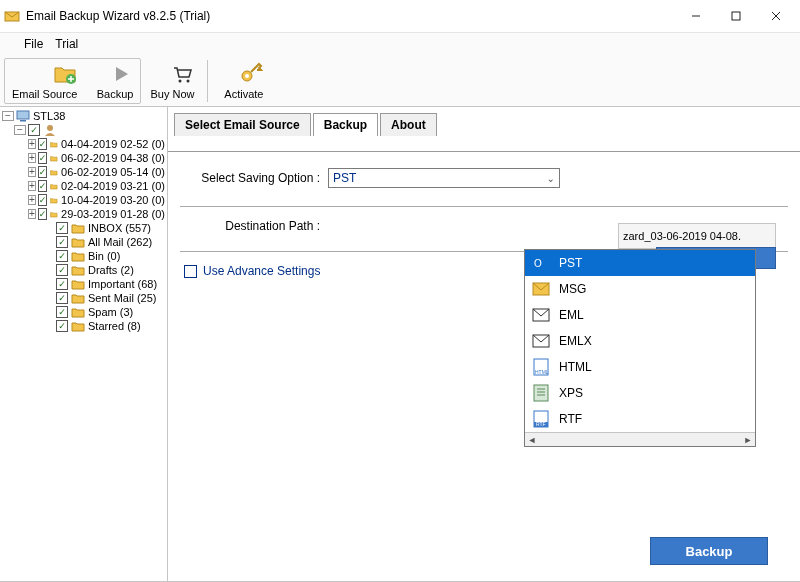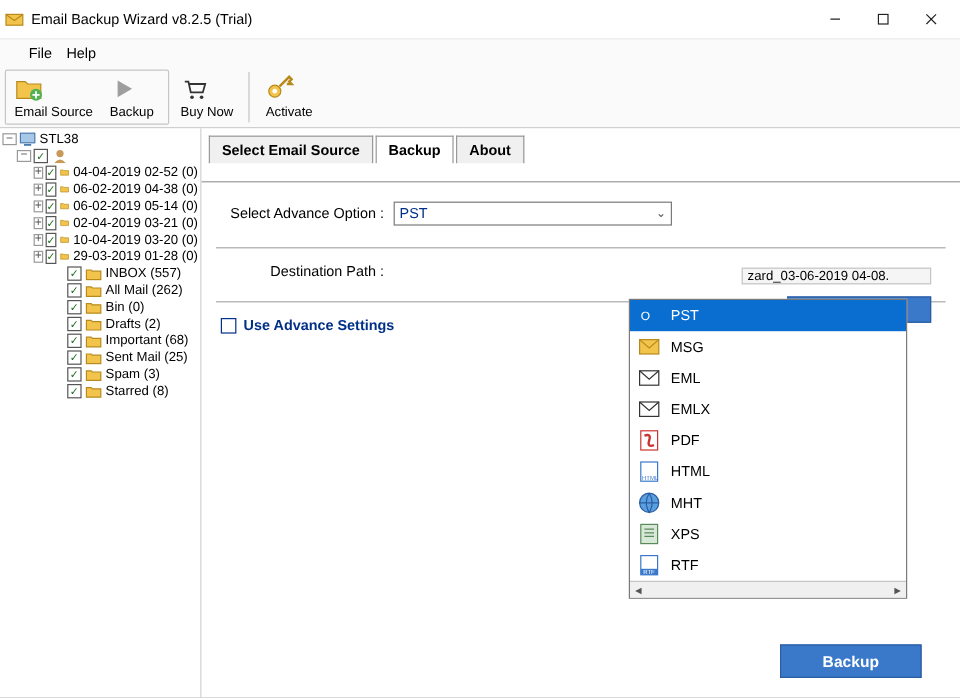--- a/index.html
+++ b/index.html
@@ -8,21 +8,21 @@
     .titlebar { height: 28px; background: #fff; display: flex; align-items: center; padding: 16px 4px; border-bottom: 1px solid #e5e5e5; }
     .titlebar .icon { width: 16px; height: 16px; margin-right: 6px; }
     .titlebar .title { flex: 1; font-size: 12px; }
     .win-controls { display: flex; }
     .win-btn { width: 40px; height: 24px; display: flex; align-items: center; justify-content: center; }
     
     .menubar { height: 22px; display: flex; align-items: center; padding: 0 24px; gap: 12px; background: #fafafa; }
     .menu-item { font-size: 12px; }
     
     .toolbar { height: 52px; background: #fafafa; border-bottom: 1px solid #c5c5c5; display: flex; align-items: center; padding: 0 4px; gap: 2px; }
-    .tool-btn { display: flex; flex-direction: column; align-items: flex-start; padding: 2px 6px; border: 1px solid transparent; min-width: 56px; }
+    .tool-btn { display: flex; flex-direction: column; align-items: flex-end; padding: 2px 6px; border: 1px solid transparent; min-width: 56px; }
     .tool-btn .ticon { width: 24px; height: 24px; margin-bottom: 2px; }
     .tool-btn .tlabel { font-size: 11px; }
     .divider { width: 1px; height: 42px; background: #c5c5c5; margin: 0 4px; }
     .tool-group { display: flex; border: 1px solid #c5c5c5; border-radius: 2px; }
     
     .main { display: flex; height: calc(582px - 28px - 22px - 52px - 6px); }
     
     .sidebar { width: 168px; background: #fff; border-right: 1px solid #c5c5c5; padding: 2px 0; overflow: auto; }
     .tree-node { display: flex; align-items: center; padding: 1px 2px; font-size: 11px; white-space: nowrap; }
     .tree-node .exp { width: 12px; text-align: center; color: #555; font-size: 10px; border: 1px solid #999; line-height: 8px; height: 10px; margin-right: 2px; }
@@ -41,28 +41,28 @@
     .tab-line { height: 1px; background: #999; margin-top: -1px; }
     
     .panel { padding: 16px 10px 10px 10px; }
     .row { display: flex; align-items: center; margin-bottom: 18px; padding: 0 6px; }
     .row label { width: 136px; text-align: right; margin-right: 8px; font-size: 12px; }
     .combo { flex: 1; max-width: 232px; height: 20px; border: 1px solid #7a7a7a; display: flex; align-items: center; padding: 0 4px; color: #003087; position: relative; }
     .combo .chev { position: absolute; right: 4px; font-size: 10px; color: #555; }
     
     .hr { border: none; border-top: 1px solid #aaa; margin: 6px 2px 12px 2px; }
     
-    .dest-tail { position: absolute; right: 24px; top: 116px; width: 158px; height: 14px; border: 1px solid #c5c5c5; background: #f5f5f5; display: flex; align-items: center; padding: 0 4px; font-size: 11px; overflow: hidden; }
+    .dest-tail { position: absolute; right: 24px; top: 116px; width: 158px; height: 26px; border: 1px solid #c5c5c5; background: #f5f5f5; display: flex; align-items: center; padding: 0 4px; font-size: 11px; overflow: hidden; }
     .change-btn { position: absolute; right: 24px; top: 140px; width: 120px; height: 22px; background: #3a78c9; color: #fff; border: 1px solid #2a5ca0; font-size: 12px; }
     
     .backup-btn { position: absolute; right: 32px; bottom: 16px; width: 118px; height: 28px; background: #3a78c9; color: #fff; border: 1px solid #2a5ca0; font-size: 13px; font-weight: bold; }
     
     .adv { display: flex; align-items: center; margin: 8px 6px 0 6px; }
     .adv .chk2 { width: 13px; height: 13px; border: 1px solid #003087; margin-right: 6px; }
-    .adv span { color: #003087; font-weight: bold; font-size: 12px; }
+    .adv span { color: #003087; font-weight: normal; font-size: 12px; }
     
     .dropdown { position: absolute; left: 356px; top: 142px; width: 232px; background: #fff; border: 1px solid #7a7a7a; z-index: 10; }
     .dd-scroll { max-height: 262px; overflow-y: scroll; }
     .dd-item { display: flex; align-items: center; height: 26px; padding: 0 6px; gap: 8px; }
     .dd-item.selected { background: #0a6ed1; color: #fff; }
     .dd-item .dicon { width: 20px; height: 20px; display: flex; align-items: center; justify-content: center; }
     .dd-hbar { height: 14px; background: #f0f0f0; border-top: 1px solid #c5c5c5; display: flex; }
     .dd-hbar .arr { width: 14px; display: flex; align-items: center; justify-content: center; font-size: 9px; color: #555; }
     .dd-hbar .track { flex: 1; }
     
@@ -94,21 +94,21 @@
         <svg width="10" height="10">
           <line x1="1" y1="1" x2="9" y2="9" stroke="#222"></line>
           <line x1="9" y1="1" x2="1" y2="9" stroke="#222"></line>
         </svg>
       </div>
   </div>
 </div>
 
 <div class="menubar">
   <span class="menu-item">File</span>
-  <span class="menu-item">Help</span>
+  <span class="menu-item">Trial</span>
 </div>
 
 <div class="toolbar">
   <div class="tool-group">
     <div class="tool-btn">
       <span class="ticon"><svg viewBox="0 0 24 24">
             <path d="M2 6 L9 6 L11 8 L22 8 L22 20 L2 20 Z" fill="#f2c44c" stroke="#b88a1c"></path>
             <circle cx="18" cy="17" r="5" fill="#53b153"></circle>
             <path d="M18 14 L18 20 M15 17 L21 17" stroke="#fff" stroke-width="1.5"></path>
           </svg></span>
@@ -280,21 +280,21 @@
   <div class="content">
     <div class="tabs">
       <div class="tab">Select Email Source</div>
       <div class="tab active">Backup</div>
       <div class="tab">About</div>
     </div>
     <div class="tab-line"></div>
 
     <div class="panel">
       <div class="row">
-        <label>Select Advance Option :</label>
+        <label>Select Saving Option :</label>
         <div class="combo">
           <span>PST</span>
           <span class="chev">⌄</span>
         </div>
       </div>
       <hr class="hr">
       <div class="row">
         <label>Destination Path :</label>
       </div>
       <hr class="hr">
@@ -344,43 +344,25 @@
               <svg viewBox="0 0 20 20">
                 <rect x="2" y="4" width="16" height="12" fill="#fff" stroke="#333"></rect>
                 <path d="M2 4 L10 11 L18 4" fill="none" stroke="#333"></path>
               </svg>
             </span>
             <span>EMLX</span>
           </div>
           <div class="dd-item">
             <span class="dicon">
               <svg viewBox="0 0 20 20">
-                <rect x="3" y="2" width="14" height="16" fill="#fff" stroke="#c33"></rect>
-                <path d="M6 6 Q12 4 10 10 Q8 16 14 14" fill="none" stroke="#c33" stroke-width="2"></path>
-              </svg>
-            </span>
-            <span>PDF</span>
-          </div>
-          <div class="dd-item">
-            <span class="dicon">
-              <svg viewBox="0 0 20 20">
                 <rect x="3" y="2" width="14" height="16" fill="#fff" stroke="#3a78c9"></rect>
                 <text x="4" y="17" fill="#3a78c9" font-size="5">HTML</text>
               </svg>
             </span>
             <span>HTML</span>
-          </div>
-          <div class="dd-item">
-            <span class="dicon">
-              <svg viewBox="0 0 20 20">
-                <circle cx="10" cy="10" r="8" fill="#5aa0e0" stroke="#2a5ca0"></circle>
-                <path d="M2 10 L18 10 M10 2 Q15 10 10 18 Q5 10 10 2" fill="none" stroke="#2a5ca0"></path>
-              </svg>
-            </span>
-            <span>MHT</span>
           </div>
           <div class="dd-item">
             <span class="dicon">
               <svg viewBox="0 0 20 20">
                 <rect x="3" y="2" width="14" height="16" fill="#d8e8d8" stroke="#5a8a5a"></rect>
                 <path d="M6 6 L14 6 M6 9 L14 9 M6 12 L14 12" stroke="#5a8a5a"></path>
               </svg>
             </span>
             <span>XPS</span>
           </div>

